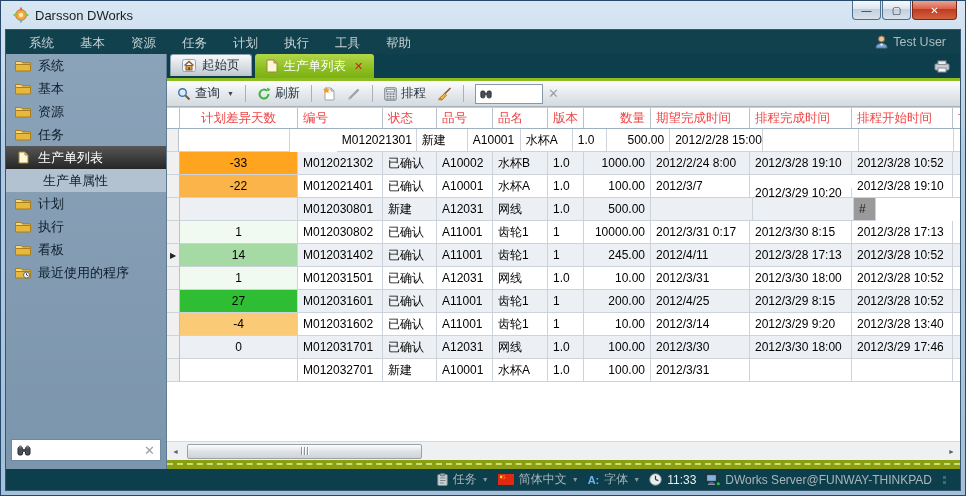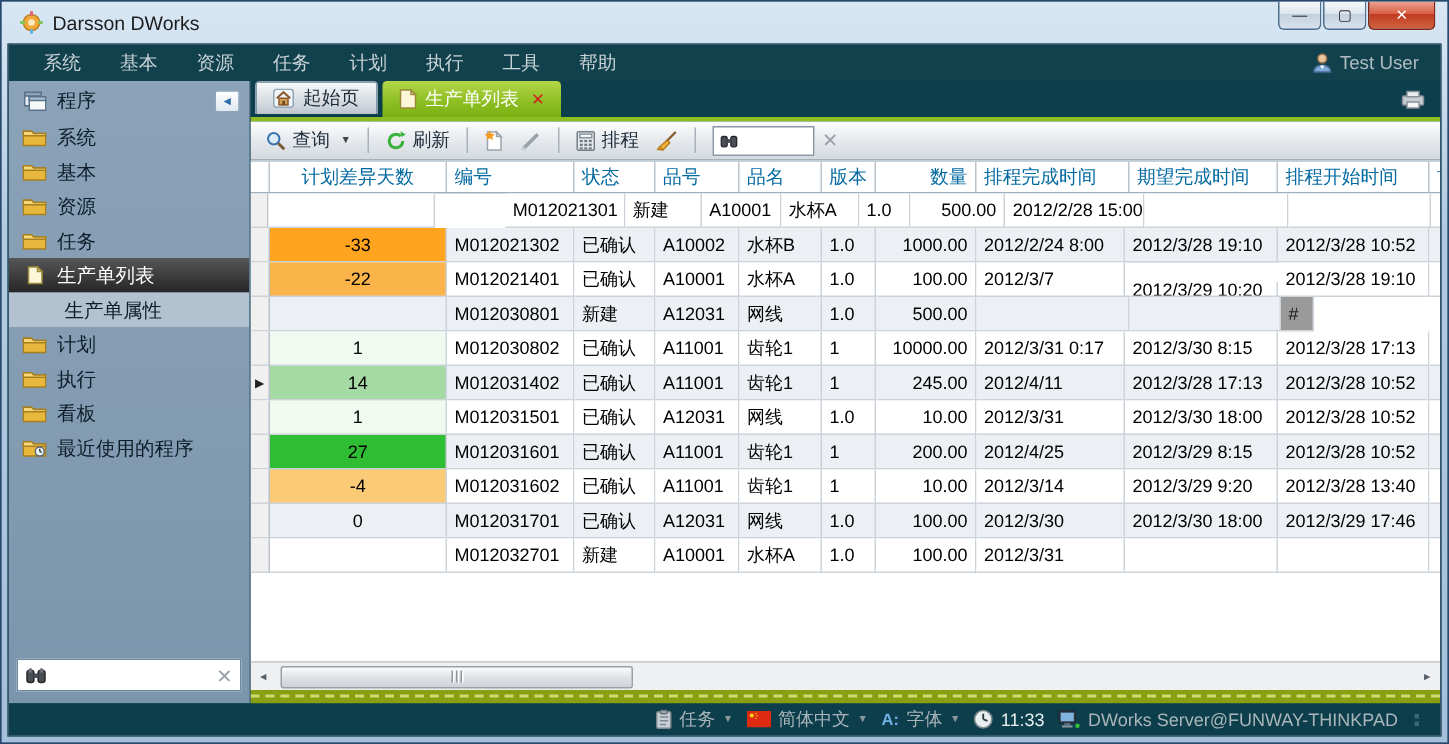--- a/index.html
+++ b/index.html
@@ -84,21 +84,21 @@
   .tcaret { font-size:7px; color:#444; margin-left:3px; }
   .tool-search { width:68px; height:20px; background:#fff; border:1px solid #8a98a5;
                  display:flex; align-items:center; gap:3px; padding:0 4px; margin-left:4px; }
   .tool-search input { flex:1; border:none; outline:none; min-width:0; font-size:11px; }
 
   
   .grid-clip { flex:1; background:#ffffff; overflow:hidden; position:relative; }
   .grid { width:808px; }
   .g-head { display:flex; height:22px; border-bottom:1px solid #9fb0be;
             border-top:1px solid #c3d2de; background:#fff; }
-  .g-head .hc { font-size:12.5px; color:#0369a1; display:flex; align-items:center;
+  .g-head .hc { font-size:12.5px; color:#ef4444; display:flex; align-items:center;
                 padding:0 5px; border-right:1px solid #b9c3cd; overflow:hidden; white-space:nowrap; }
   .g-row { display:flex; height:23px; cursor:default; }
   .g-row.odd  .c { background:#ffffff; }
   .g-row.even .c { background:#ecf0f4; }
   .c { font-size:12px; color:#000; display:flex; align-items:center; padding:0 5px;
        border-right:1px solid #ccd3da; border-bottom:1px solid #ccd3da;
        overflow:hidden; white-space:nowrap; }
   .c.al-right  { justify-content:flex-end; }
   .c.al-center { justify-content:center; }
   .c.indic { background:#f0f0f0 !important; border-right:1px solid #b9c1c9; padding:0;
@@ -176,32 +176,20 @@
             <path d="M5 8.7 L6.5 11 L8 8.7 Z" fill="#fff"></path>
           </svg>
         </span>
         <span>Test User</span>
       </span>
     </div>
 
     <div class="main">
 
       <div class="sidebar">
-        <div class="side-header">
-          <span>
-            <svg width="15" height="13" viewBox="0 0 15 13">
-              <rect x="0.5" y="0.5" width="11" height="9" fill="#e8eef4" stroke="#5a7187"></rect>
-              <rect x="0.5" y="0.5" width="11" height="2.5" fill="#8aa4bc" stroke="#5a7187"></rect>
-              <rect x="3.5" y="3.5" width="11" height="9" fill="#f6f8fa" stroke="#5a7187"></rect>
-              <rect x="3.5" y="3.5" width="11" height="2.5" fill="#a9bfd2" stroke="#5a7187"></rect>
-            </svg>
-          </span>
-          <span class="side-header-label">程序</span>
-          <span class="collapse-btn">◄</span>
-        </div>
         <div id="side-items">
             <div class="side-item">
     <span class="sicon">
                 <svg width="16" height="13" viewBox="0 0 16 13">
       <path d="M0.5 2.5 L0.5 12 L15.5 12 L15.5 4 L7.5 4 L6 2.5 Z" fill="#e8b83c" stroke="#a87f1e"></path>
       <path d="M0.5 5.5 L15.5 5.5 L15.5 4 L7.5 4 L6 2.5 L0.5 2.5 Z" fill="#f7d878" stroke="#a87f1e"></path>
                 </svg>
               </span>
     <span class="slabel">系统</span>
   </div>
@@ -422,22 +410,22 @@
           <div class="grid">
             <div class="g-head" id="grid-head">
                 <span class="hc" style="width: 13px; justify-content: center;"></span>
                 <span class="hc" style="width: 118px; justify-content: center;">计划差异天数</span>
                 <span class="hc" style="width: 85px; justify-content: flex-start;">编号</span>
                 <span class="hc" style="width: 54px; justify-content: flex-start;">状态</span>
                 <span class="hc" style="width: 56px; justify-content: flex-start;">品号</span>
                 <span class="hc" style="width: 55px; justify-content: flex-start;">品名</span>
                 <span class="hc" style="width: 36px; justify-content: flex-start;">版本</span>
                 <span class="hc" style="width: 67px; justify-content: flex-end;">数量</span>
+                <span class="hc" style="width: 99px; justify-content: flex-start;">期望完成时间</span>
                 <span class="hc" style="width: 102px; justify-content: flex-start;">排程完成时间</span>
-                <span class="hc" style="width: 99px; justify-content: flex-start;">期望完成时间</span>
                 <span class="hc" style="width: 101px; justify-content: flex-start;">排程开始时间</span>
                 <span class="hc" style="width: 22px; justify-content: flex-start;">首</span>
               </div>
             <div id="grid-body">
                 <div class="g-row odd">
                   <span class="c al-center indic" style="width: 13px;"></span>
                   <span class="c al-center" style="width: 118px;"></span>
                   <span class="c" style="width: 85px; margin-left: 47px;">M012021301</span>
                   <span class="c" style="width: 54px;">新建</span>
                   <span class="c" style="width: 56px;">A10001</span>

